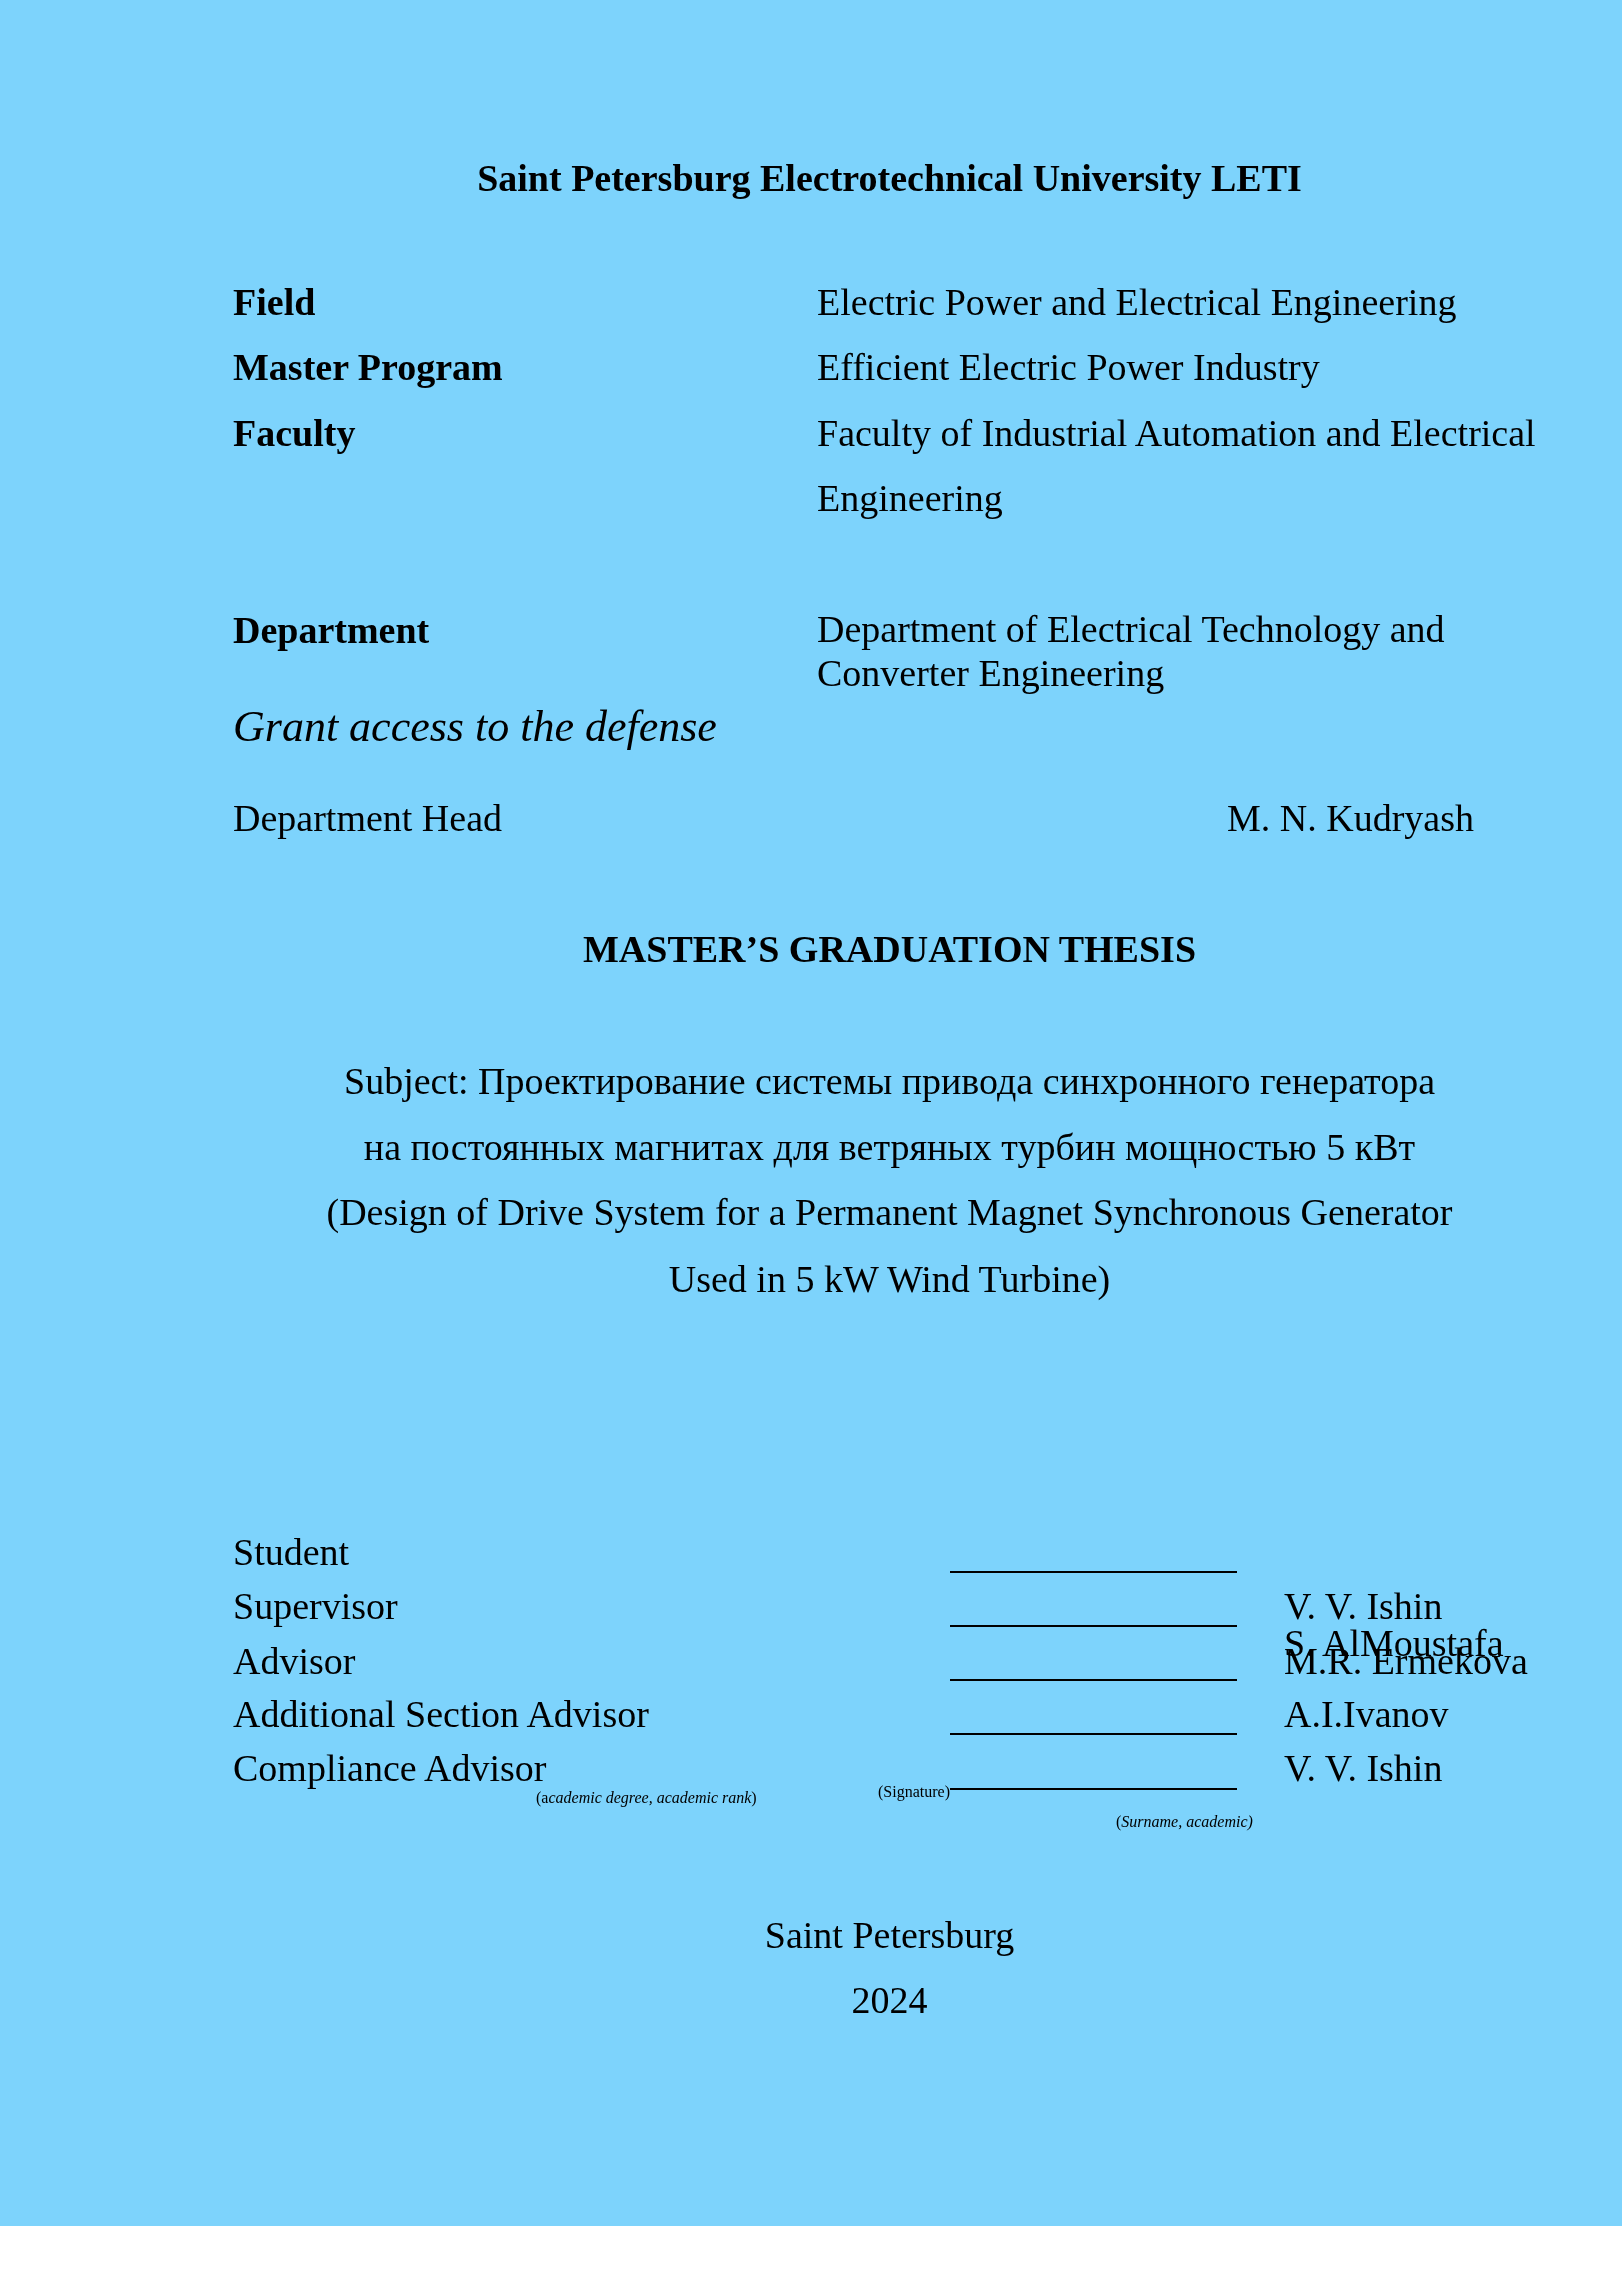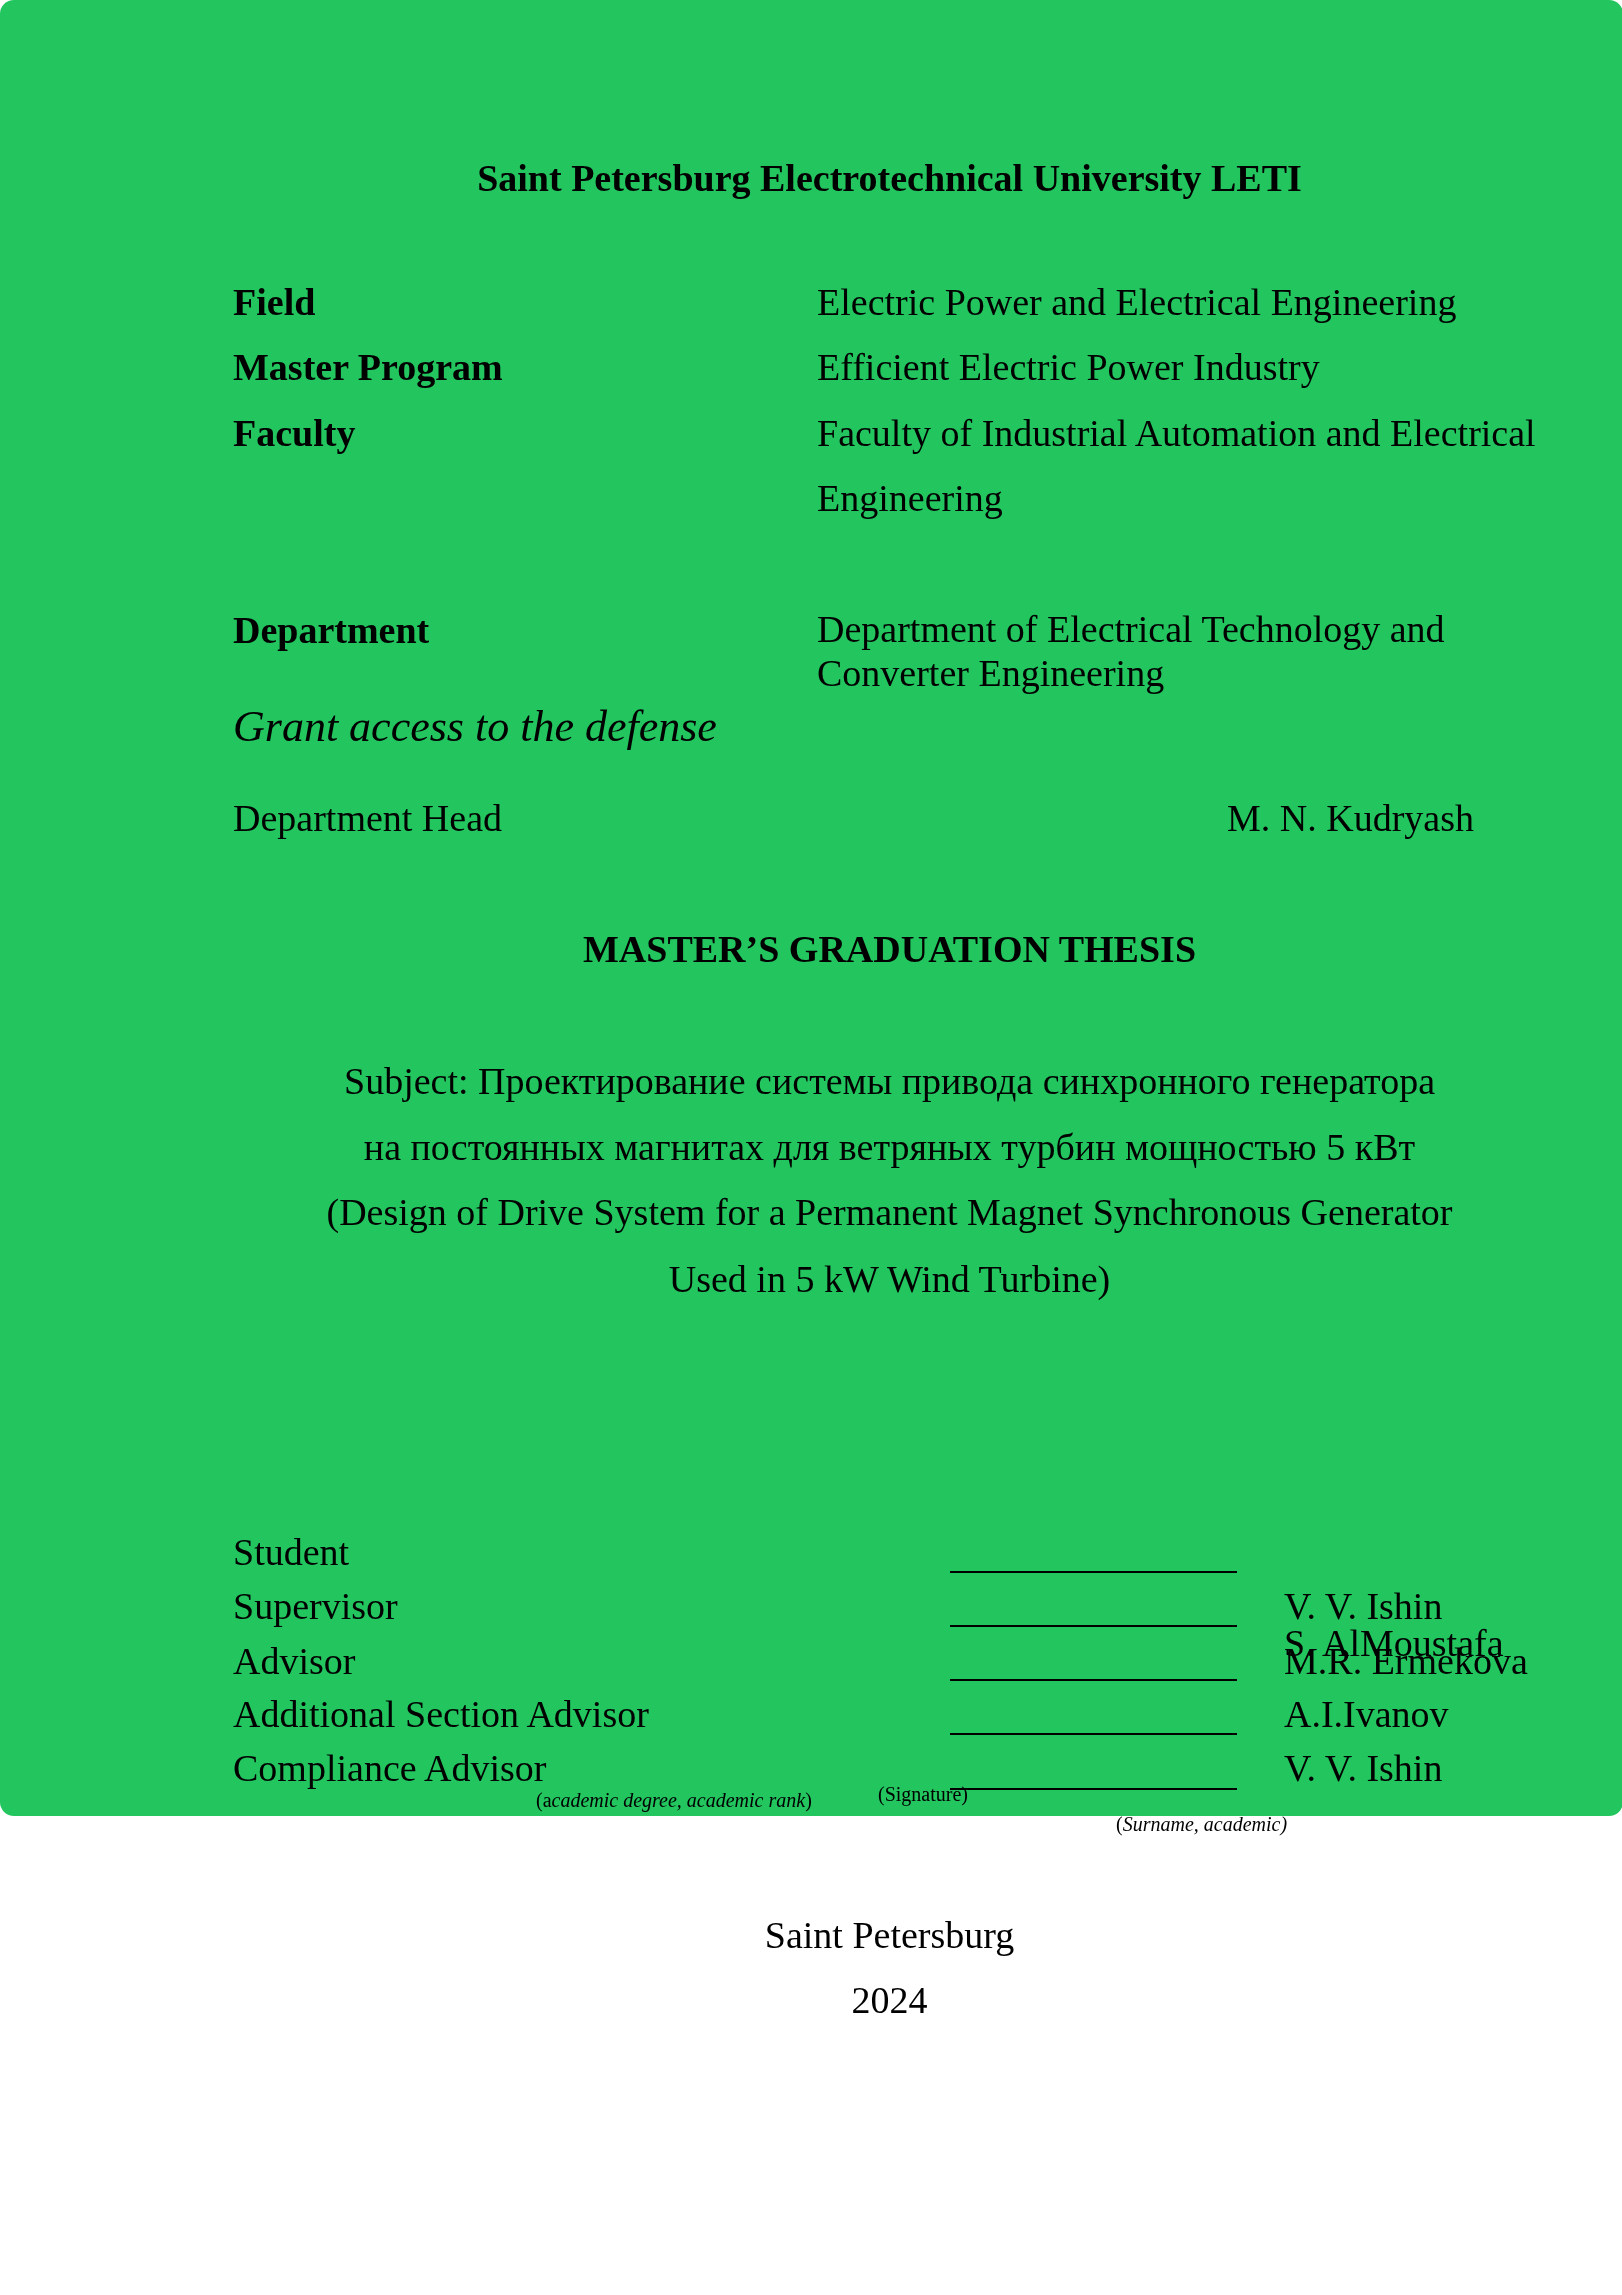--- a/index.html
+++ b/index.html
@@ -1,27 +1,27 @@
 <!DOCTYPE html>
 <html style="font-size:12.6px"><head>
 <meta charset="utf-8">
 <style>
   html, body { margin: 0; padding: 0; background: #ffffff; }
   body { width: 1623px; height: 2295px; position: relative; overflow: hidden; }
-  .page { position: absolute; left: 0; top: 0; width: 1623px; height: 1816px; background: #22c55e; color: #000000;
-          font-family: "Liberation Serif", "DejaVu Serif", serif; border-radius: 14px; }
+  .page { position: absolute; left: 0; top: 0; width: 1623px; height: 2226px; background: #7dd3fc; color: #000000;
+          font-family: "Liberation Serif", "DejaVu Serif", serif; }
   .t { position: absolute; white-space: nowrap; line-height: 1; font-size: 38px; }
   .b { font-weight: bold; }
   .i { font-style: italic; }
   .center { left: 0; width: 1779px; text-align: center; }
   .lbl { left: 233px; }
   .val { left: 817px; font-family: Liberation Serif, serif; }
   .sig-line { position: absolute; left: 950px; width: 287px; height: 1.6px; background: #000; }
   .sig-name { left: 1284px; }
-  .small { font-size: 20px; }
+  .small { font-size: 16px; }
 </style>
 </head>
 <body>
 
 <div class="page">
 
   <div class="t b center" style="top:159px;">Saint Petersburg Electrotechnical University LETI</div>
 
   <div class="t b lbl" style="top:283px;">Field</div>
   <div class="t val" style="top:283px;">Electric Power and Electrical Engineering</div>

